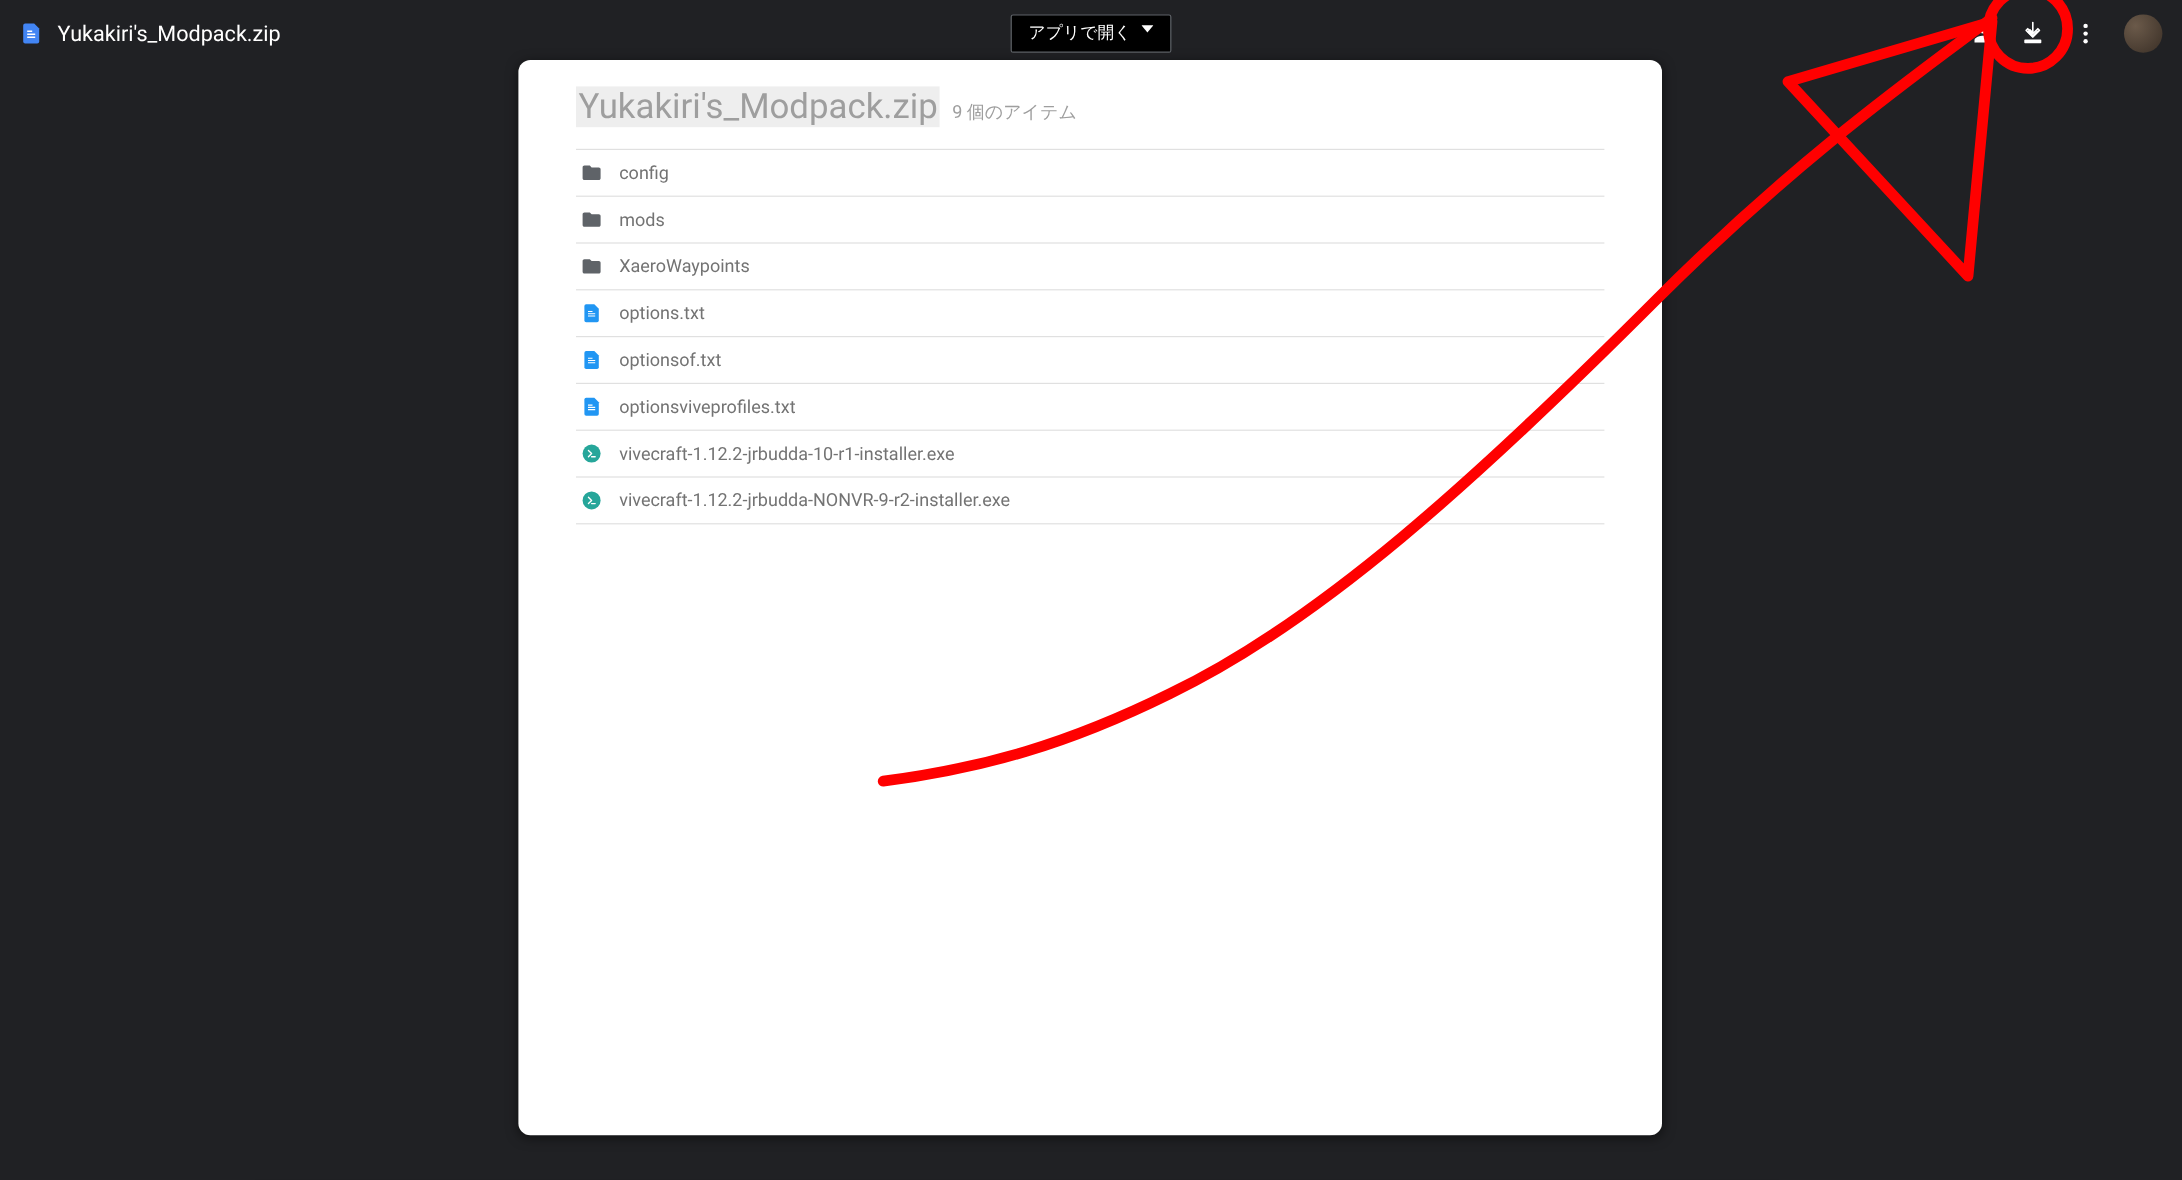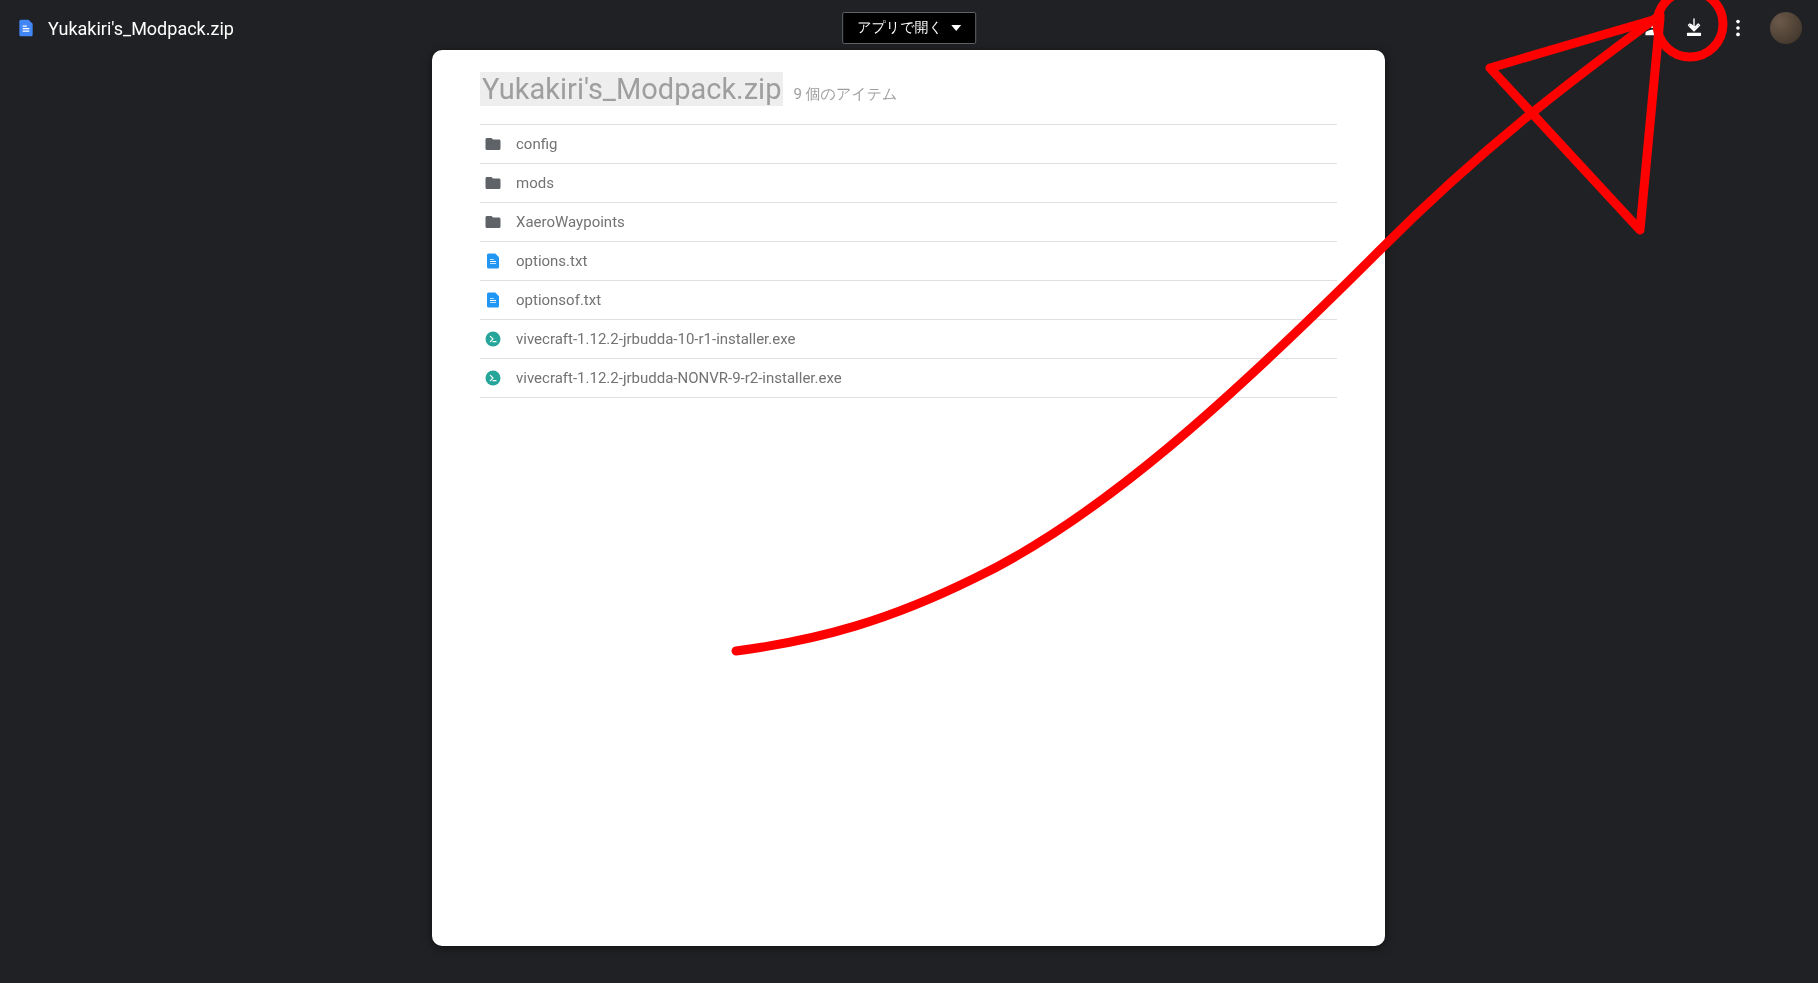--- a/index.html
+++ b/index.html
@@ -44,21 +44,20 @@
     }
     
     .open-with-section {
       position: absolute;
       left: 50%;
       transform: translateX(-50%);
     }
     
     .open-with-button {
       display: flex;
-      align-items: center;
       gap: 8px;
       background-color: #000000;
       border: 1px solid #5f6368;
       color: #ffffff;
       padding: 6px 14px;
       font-size: 14px;
       cursor: pointer;
       border-radius: 2px;
     }
     
@@ -254,20 +253,27 @@
       </li>
       <li class="file-item">
         <svg class="item-icon" viewBox="0 0 24 24">
           <path class="doc-fill" d="M6 2h9l5 5v13a2 2 0 0 1-2 2H6a2 2 0 0 1-2-2V4a2 2 0 0 1 2-2z"></path>
           <path d="M8 12h8v1.2H8zm0 2.5h8v1.2H8zm0-5h5v1.2H8z" fill="#fff"></path>
         </svg>
         <span class="item-name">optionsof.txt</span>
       </li>
       <li class="file-item">
         <svg class="item-icon" viewBox="0 0 24 24">
+          <path class="doc-fill" d="M6 2h9l5 5v13a2 2 0 0 1-2 2H6a2 2 0 0 1-2-2V4a2 2 0 0 1 2-2z"></path>
+          <path d="M8 12h8v1.2H8zm0 2.5h8v1.2H8zm0-5h5v1.2H8z" fill="#fff"></path>
+        </svg>
+        <span class="item-name">optionsviveprofiles.txt</span>
+      </li>
+      <li class="file-item">
+        <svg class="item-icon" viewBox="0 0 24 24">
           <circle class="exe-fill" cx="12" cy="12" r="10"></circle>
           <path d="M8.5 15.5L12 12l-3.5-3.5" stroke="#fff" stroke-width="1.5" fill="none" stroke-linecap="round" stroke-linejoin="round"></path>
           <path d="M12 15.5h4" stroke="#fff" stroke-width="1.5" stroke-linecap="round"></path>
         </svg>
         <span class="item-name">vivecraft-1.12.2-jrbudda-10-r1-installer.exe</span>
       </li>
       <li class="file-item">
         <svg class="item-icon" viewBox="0 0 24 24">
           <circle class="exe-fill" cx="12" cy="12" r="10"></circle>
           <path d="M8.5 15.5L12 12l-3.5-3.5" stroke="#fff" stroke-width="1.5" fill="none" stroke-linecap="round" stroke-linejoin="round"></path>

